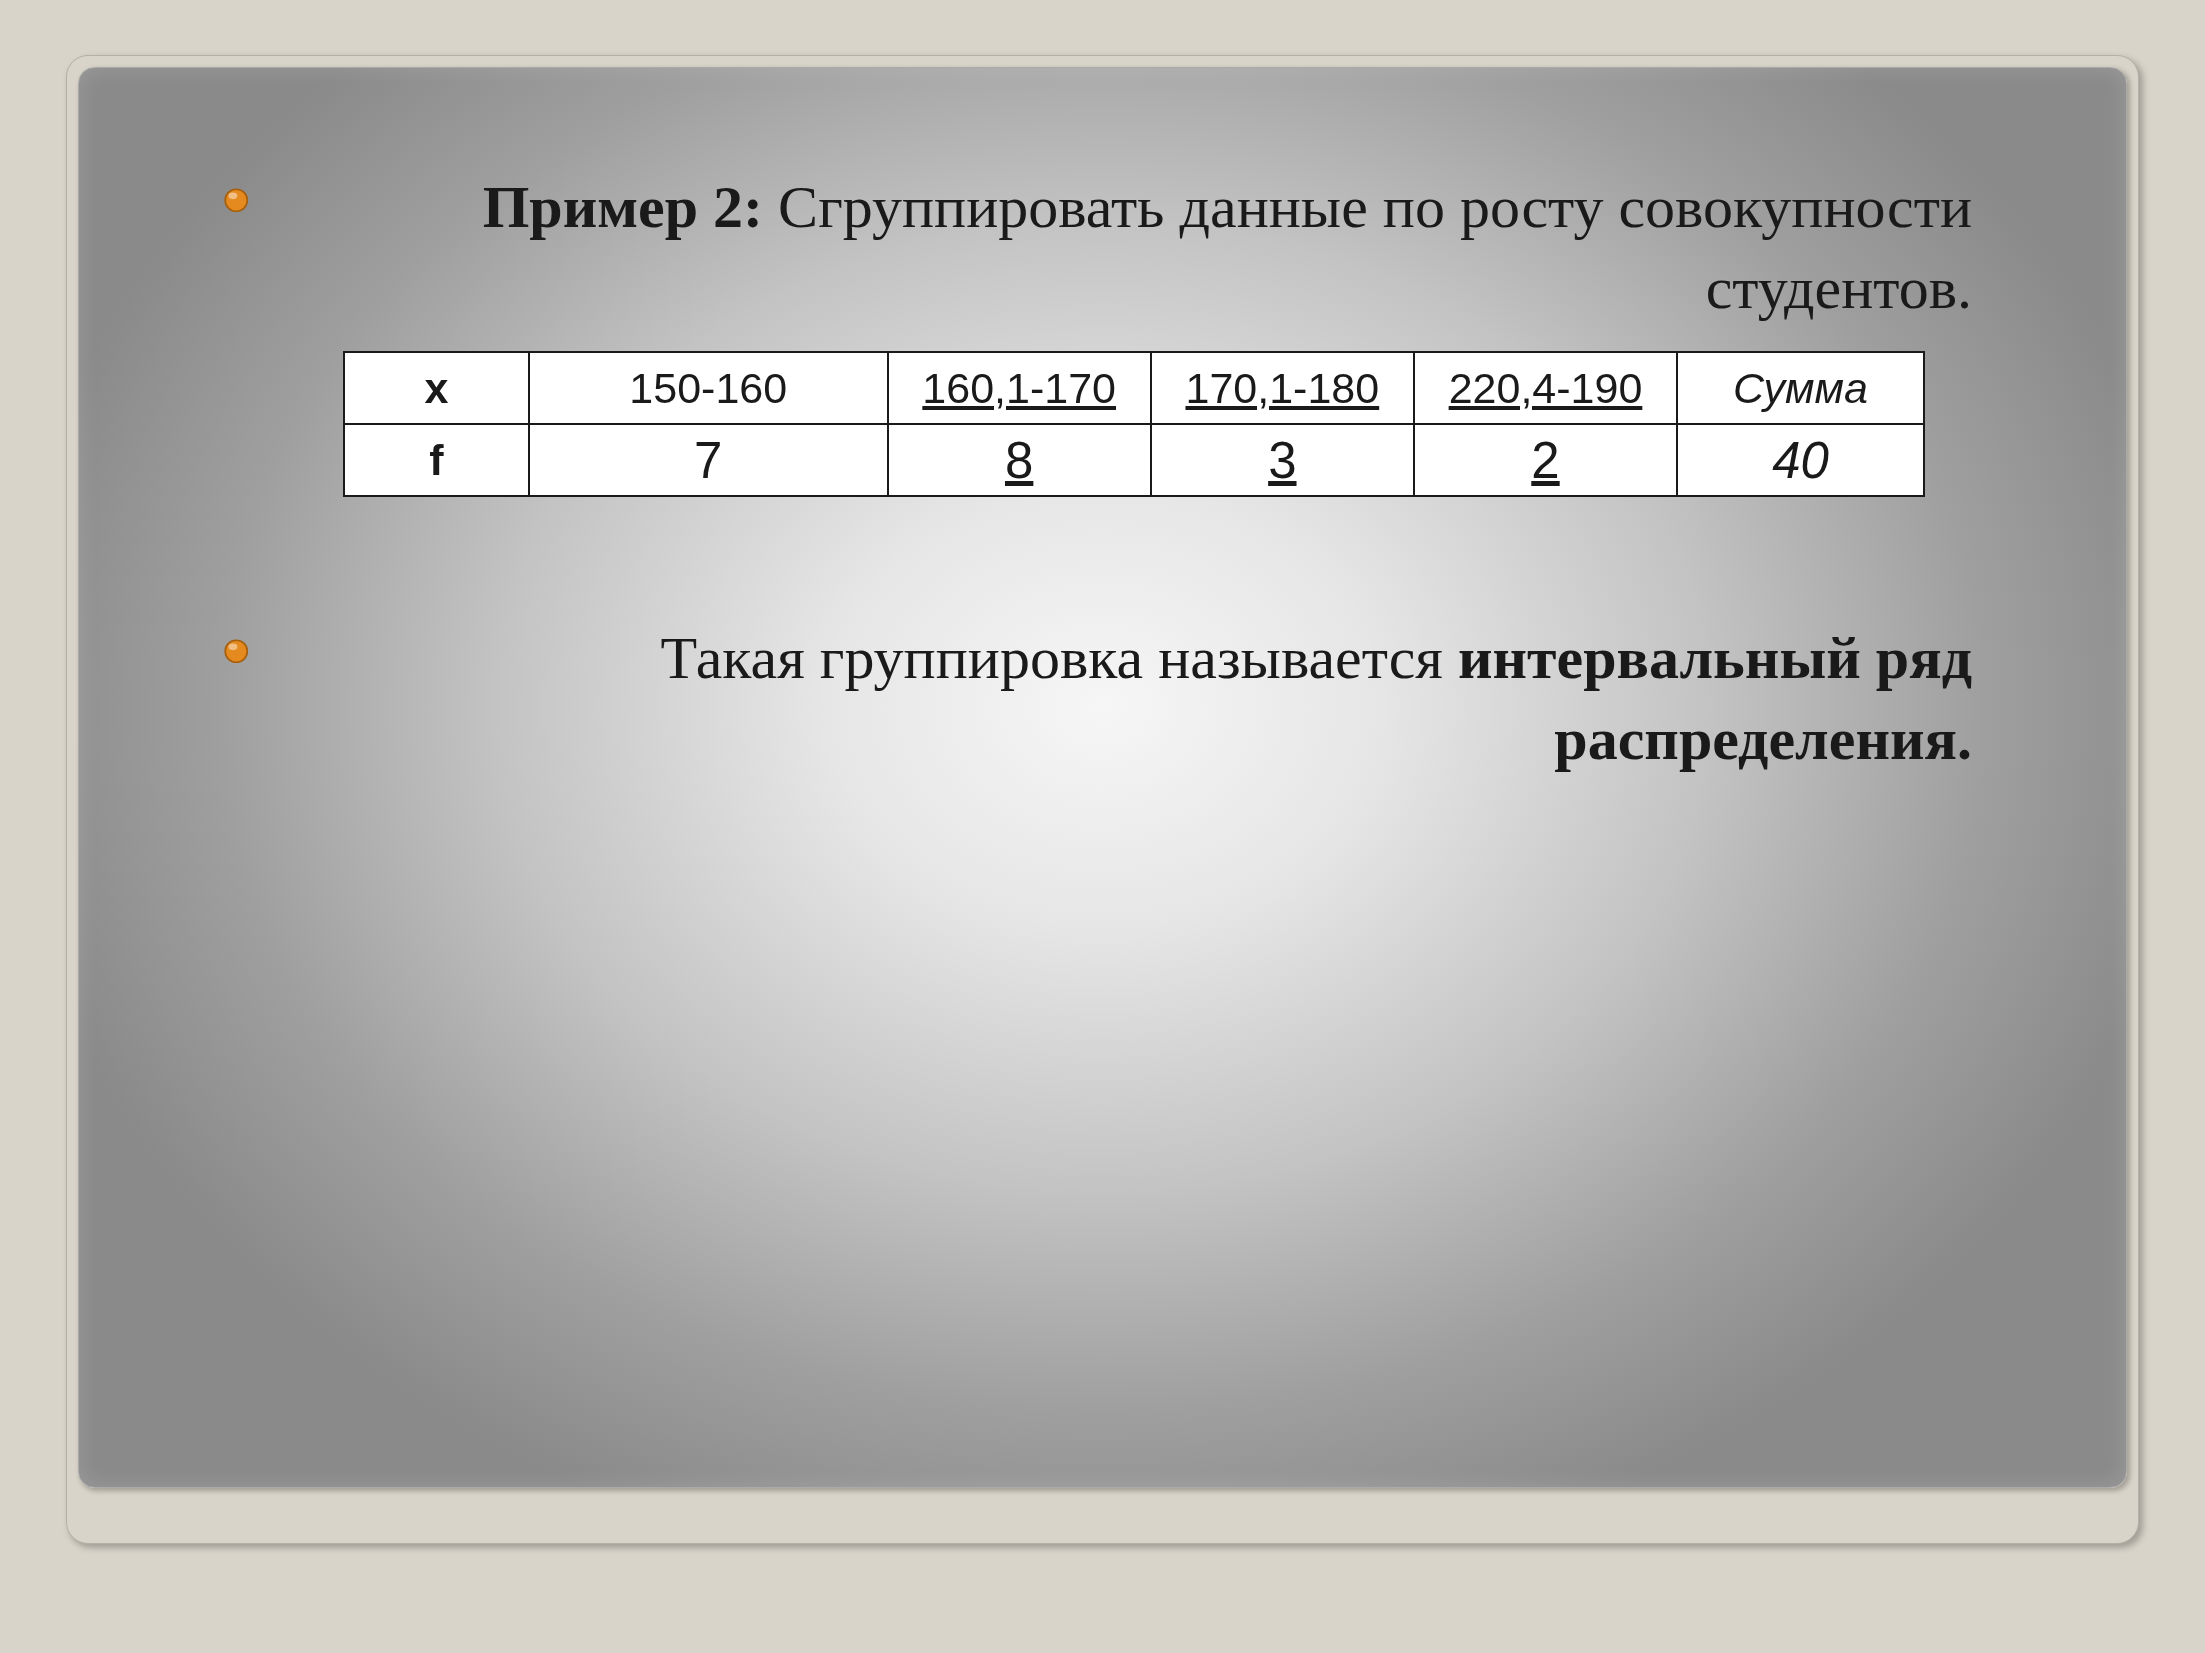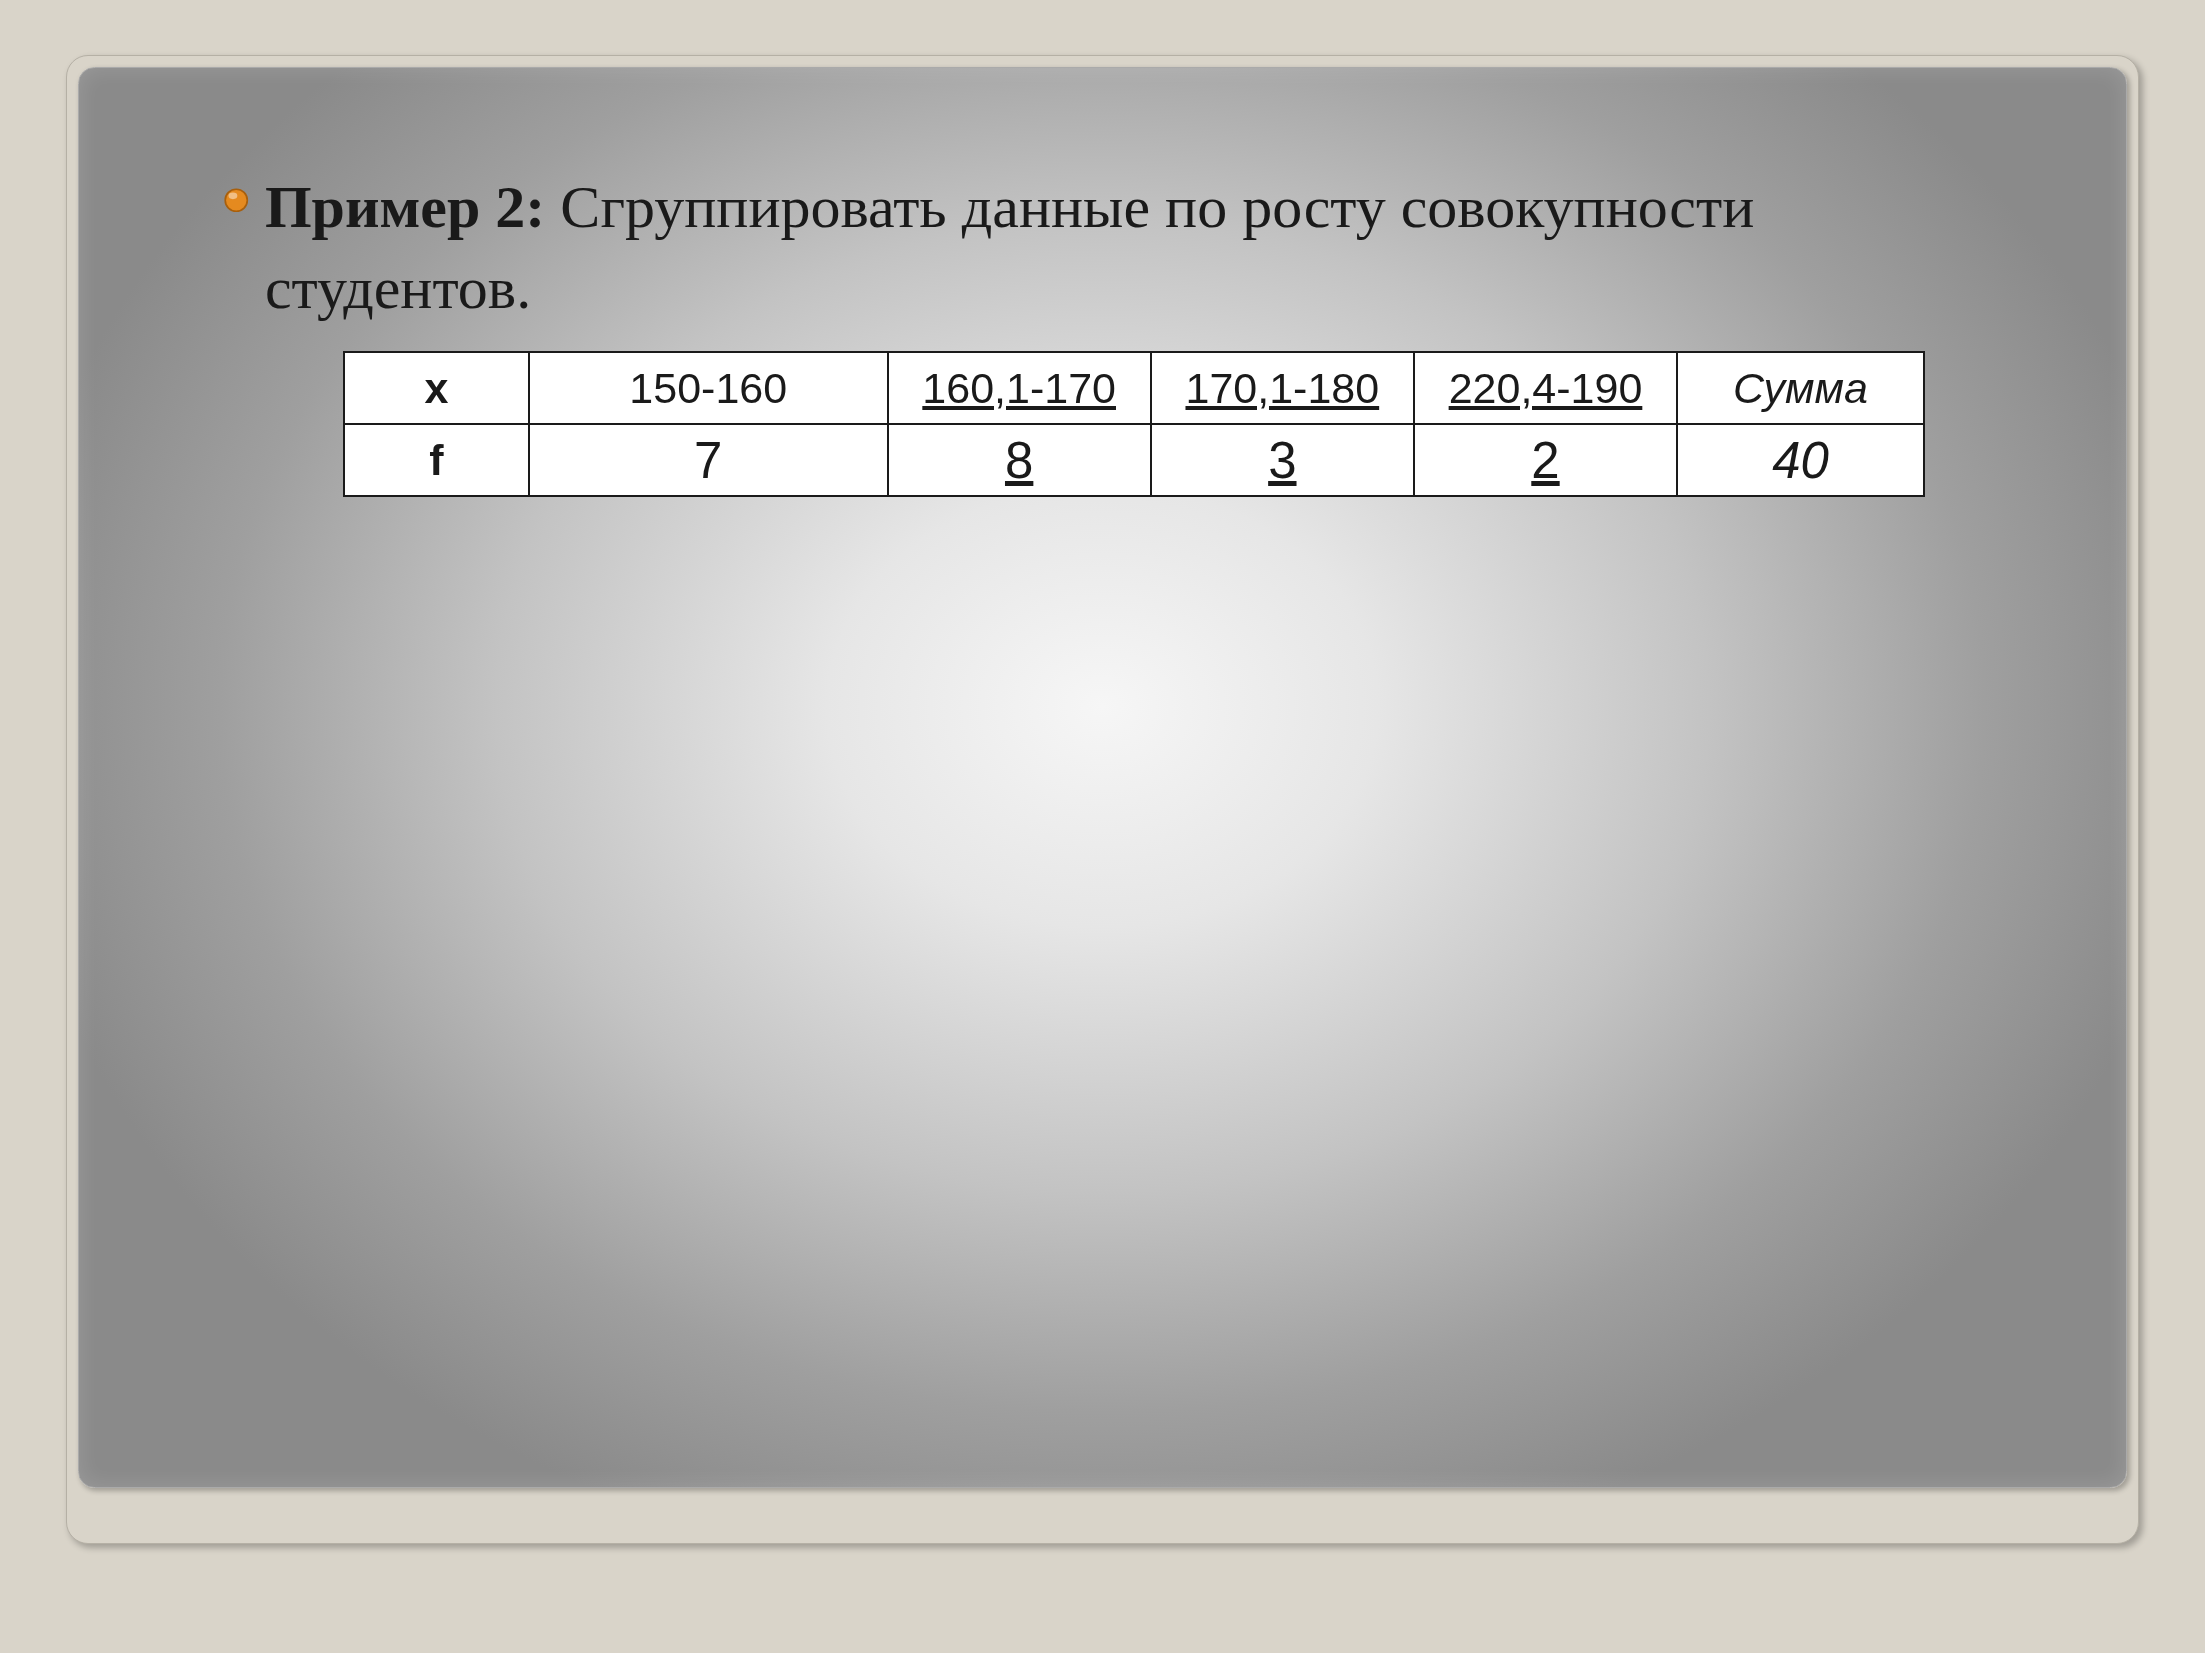--- a/index.html
+++ b/index.html
@@ -35,20 +35,21 @@
                   #c3c3c3 55%,
                   #9f9f9f 80%,
                   #8a8a8a 100%);
       box-shadow: inset 0 0 22px rgba(255,255,255,0.15), 2.2px 2.2px 5.5px rgba(0,0,0,0.25);
       padding: 99px 154px 0 154px;
     }
     .bullet-item {
       display: flex;
       align-items: flex-start;
       margin-bottom: 22px;
+      text-align: right;
     }
     .bullet {
       width: 26.5px;
       height: 26.5px;
       min-width: 26.5px;
       margin-top: 20px;
       margin-right: 15.4px;
       margin-left: -10px;
     }
     .bullet svg { width: 100%; height: 100%; display: block; }
@@ -125,19 +126,30 @@
           <td class="col">3</td>
           <td class="col">2</td>
           <td class="colsum">40</td>
         </tr>
       </tbody>
         </table>
     </div>
 
     <div class="spacer"></div>
 
+    <div class="bullet-item">
+      <span class="bullet">
+        <svg viewBox="0 0 48 48">
+            <circle cx="24" cy="24" r="20" fill="#e58a1f" stroke="#a85f0c" stroke-width="3"></circle>
+            <ellipse cx="18" cy="16" rx="8" ry="6" fill="rgba(255,255,255,0.45)"></ellipse>
+          </svg>
+      </span>
+      <div class="text-block">
+        <span>Такая группировка называется </span><span class="bold">интервальный ряд распределения.</span>
+      </div>
+    </div>
 
     <div class="spacer2"></div>
 
 
   </div>
 </div>
 
 
 </body></html>

